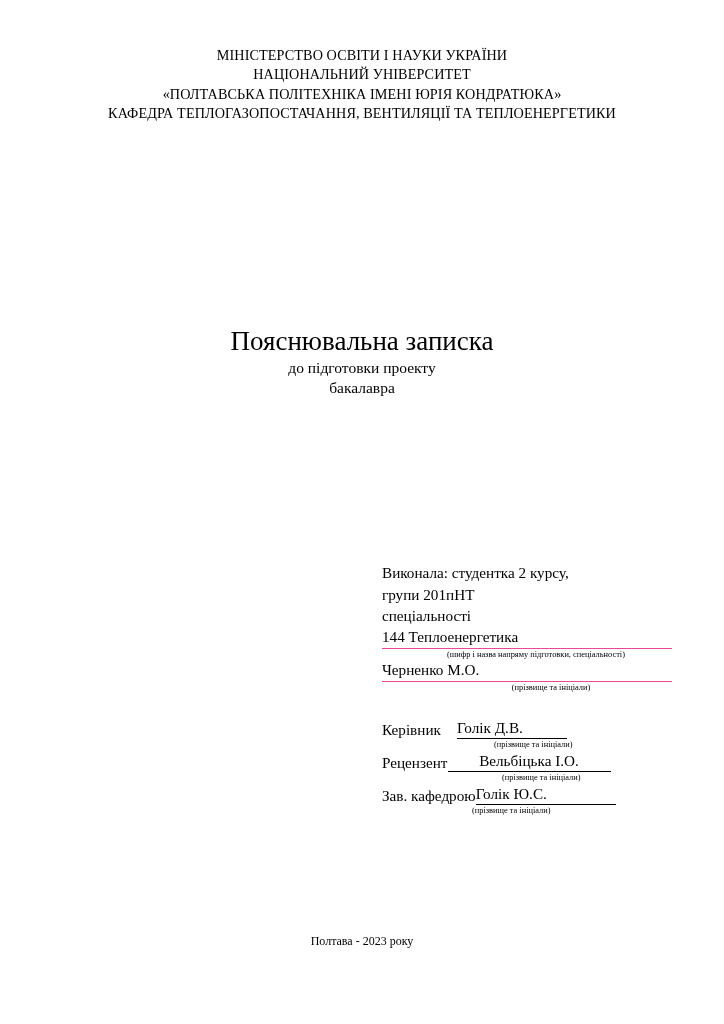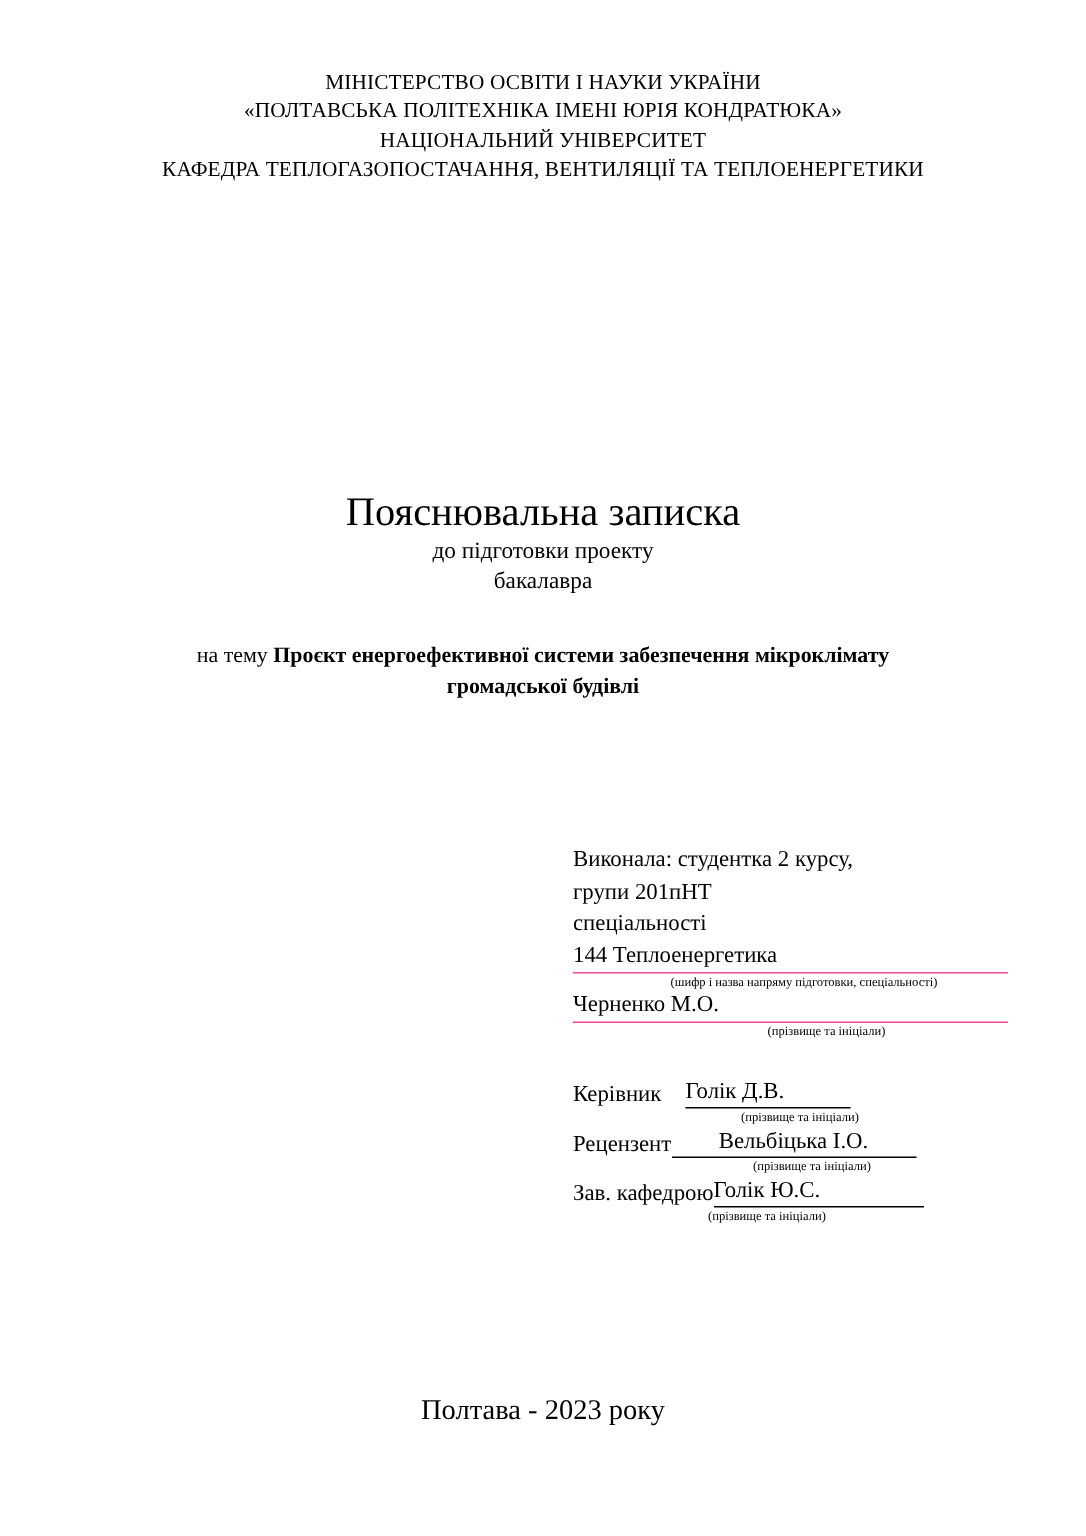--- a/index.html
+++ b/index.html
@@ -150,44 +150,40 @@
   .cap-r { padding-left: 120px; }
   .cap-z { padding-left: 90px; }
 
   
   .footer-place {
     position: absolute;
     top: 931px;
     left: 0;
     width: 724px;
     text-align: center;
-    font-size: 19px;
+    font-size: 12px;
     line-height: 20px;
   }
 </style>
 </head>
 <body>
 
 <div class="page">
 
   <div class="org-header">
     <div class="org-line">МІНІСТЕРСТВО ОСВІТИ І НАУКИ УКРАЇНИ</div>
+    <div class="org-line">НАЦІОНАЛЬНИЙ УНІВЕРСИТЕТ</div>
     <div class="org-line">«ПОЛТАВСЬКА ПОЛІТЕХНІКА ІМЕНІ ЮРІЯ КОНДРАТЮКА»</div>
-    <div class="org-line">НАЦІОНАЛЬНИЙ УНІВЕРСИТЕТ</div>
     <div class="org-line">КАФЕДРА ТЕПЛОГАЗОПОСТАЧАННЯ, ВЕНТИЛЯЦІЇ ТА ТЕПЛОЕНЕРГЕТИКИ</div>
   </div>
 
   <div class="doc-title">Пояснювальна записка</div>
   <div class="doc-subtitle">до підготовки проекту</div>
   <div class="doc-subtitle-2">бакалавра</div>
 
-  <div class="topic-block">
-    <span class="topic-prefix">на тему </span><span class="topic-name">Проєкт енергоефективної системи забезпечення мікроклімату</span>
-    <div class="topic-name">громадської будівлі</div>
-  </div>
 
   <div class="sig-block">
     <div class="sig-line">Виконала: студентка 2 курсу,</div>
     <div class="sig-line">групи 201пНТ</div>
     <div class="sig-line">спеціальності</div>
     <span class="sig-underlined">144 Теплоенергетика</span>
     <div class="sig-caption cap-indent-a">(шифр і назва напряму підготовки, спеціальності)</div>
     <span class="sig-underlined">Черненко М.О.</span>
     <div class="sig-caption cap-indent-b">(прізвище та ініціали)</div>
   </div>

